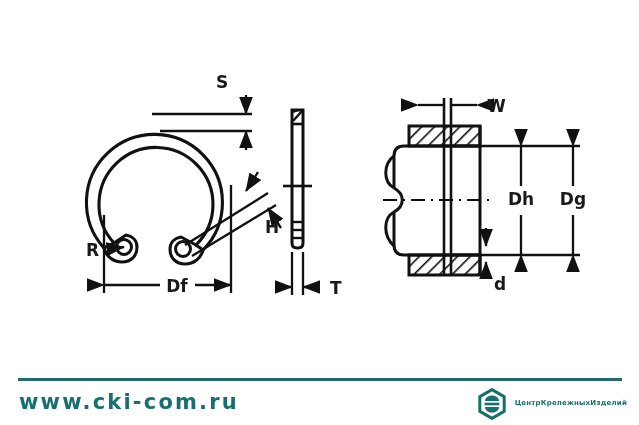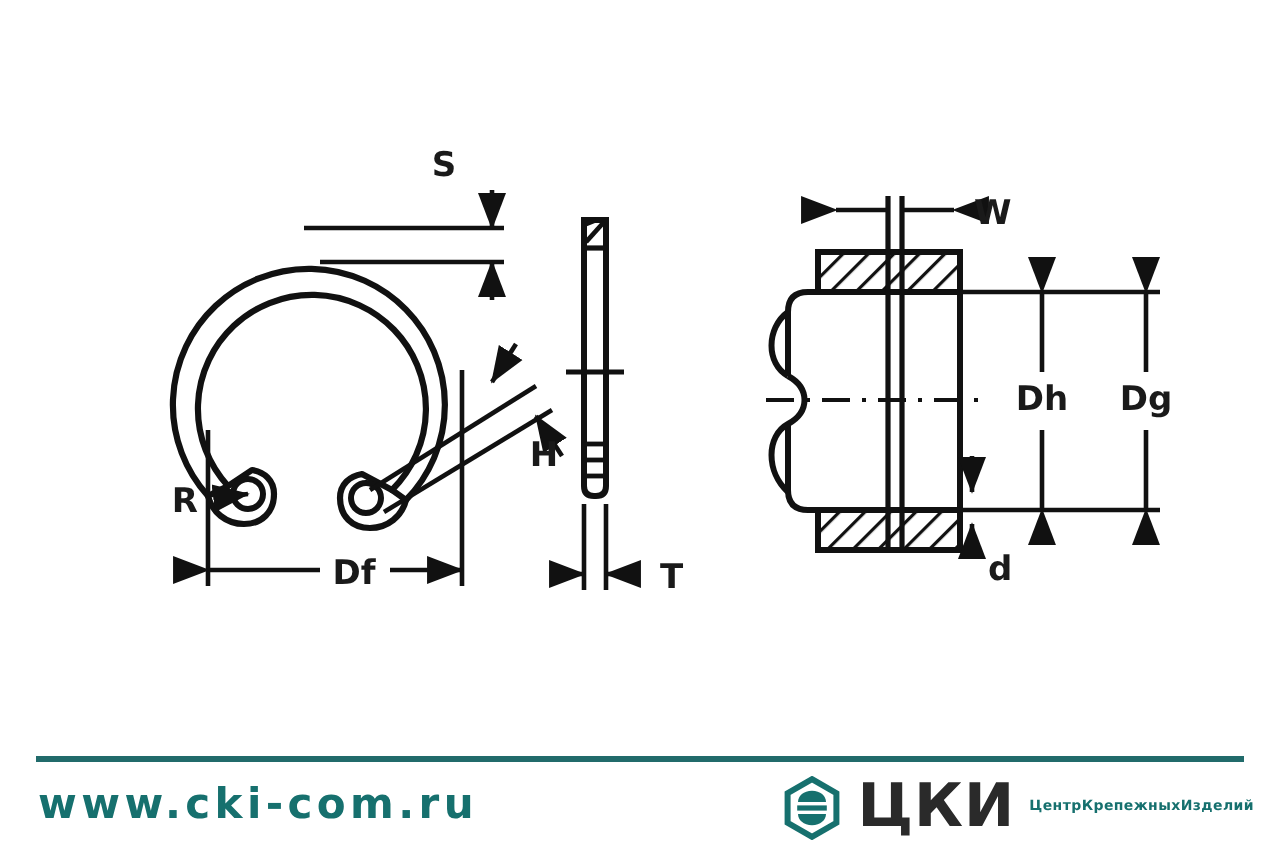--- a/index.html
+++ b/index.html
@@ -234,21 +234,20 @@
     <div id="site-url">www.cki-com.ru</div>
 
     <div id="brand">
       <svg id="brand-mark" width="32" height="32" viewBox="0 0 32 32">
         <path d="M16 1.6 L28.2 8.6 L28.2 23.4 L16 30.4 L3.8 23.4 L3.8 8.6 Z" fill="none" stroke="#16706e" stroke-width="3"></path>
         <path d="M16 7.4 C20.2 7.4 23 10 23 13 L9 13 C9 10 11.8 7.4 16 7.4 Z" fill="#16706e"></path>
         <path d="M16 24.6 C11.8 24.6 9 22 9 19 L23 19 C23 22 20.2 24.6 16 24.6 Z" fill="#16706e"></path>
         <rect x="8.6" y="14.7" width="14.8" height="2.6" fill="#16706e"></rect>
       </svg>
 
-      <div id="brand-name">ЦКИ</div>
 
       <div id="brand-tagline">
         <span>Центр</span>
         <span>Крепежных</span>
         <span>Изделий</span>
       </div>
     </div>
   </div>
 
 </div>

